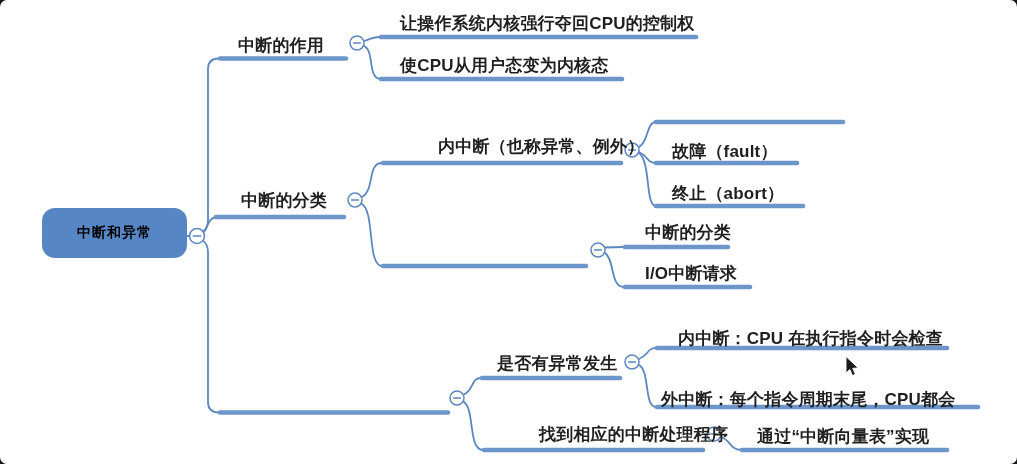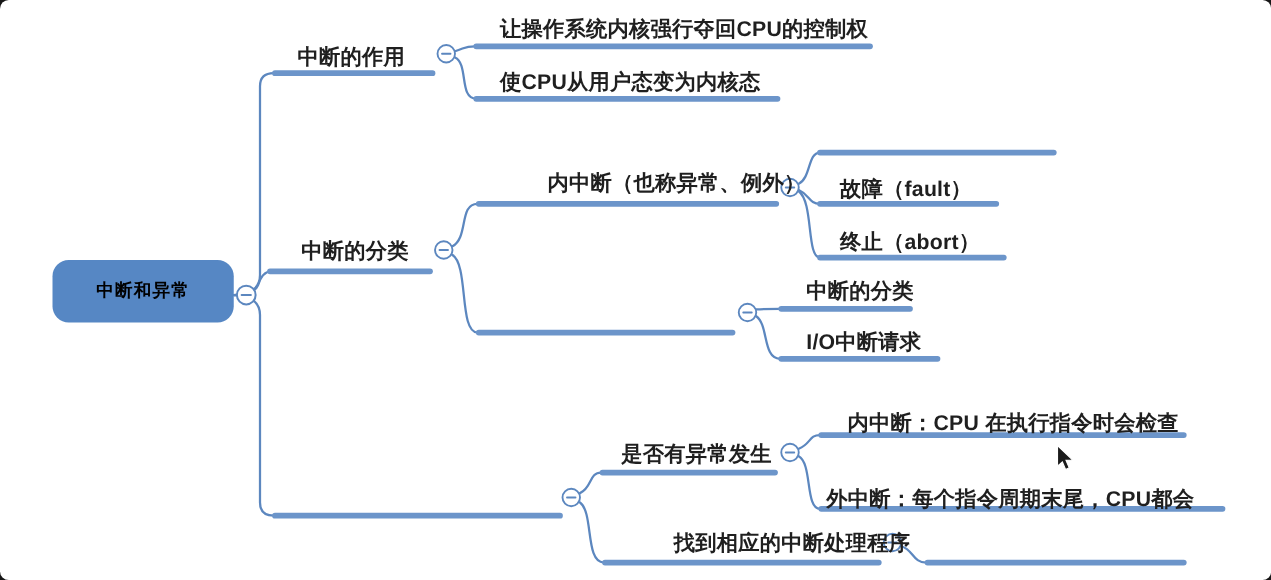--- a/index.html
+++ b/index.html
@@ -130,14 +130,15 @@
   <div class="label" style="left:672px;top:184px;">终止（abort）</div>
   <div class="label" style="left:645px;top:223px;">中断的分类</div>
   <div class="label" style="left:645px;top:264px;">I/O中断请求</div>
 
   <div class="label wrap" style="left:678px;top:306px;width:290px;margin-top:24px;">
     <span>内中断：CPU 在执行指令时会检查</span>
   </div>
   <div class="label wrap" style="left:661px;top:365px;width:310px;margin-top:26px;">
     <span>外中断：每个指令周期末尾，CPU都会</span>
   </div>
+  <div class="label" style="left:757px;top:427px;">通过“中断向量表”实现</div>
 
 </div>
 
 </body></html>

